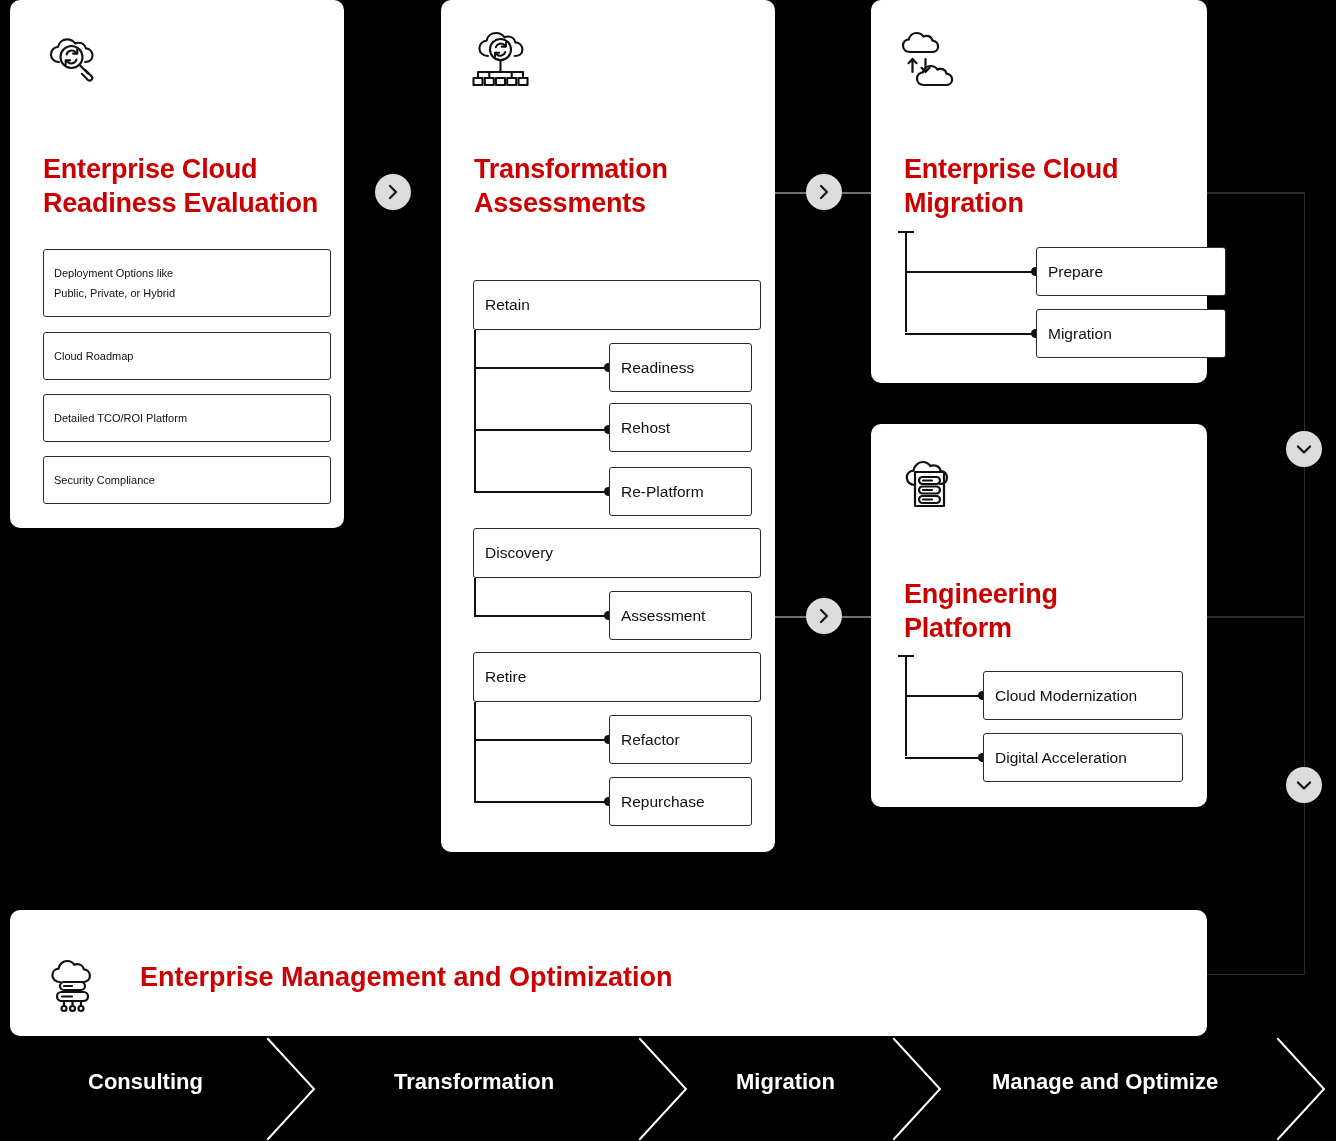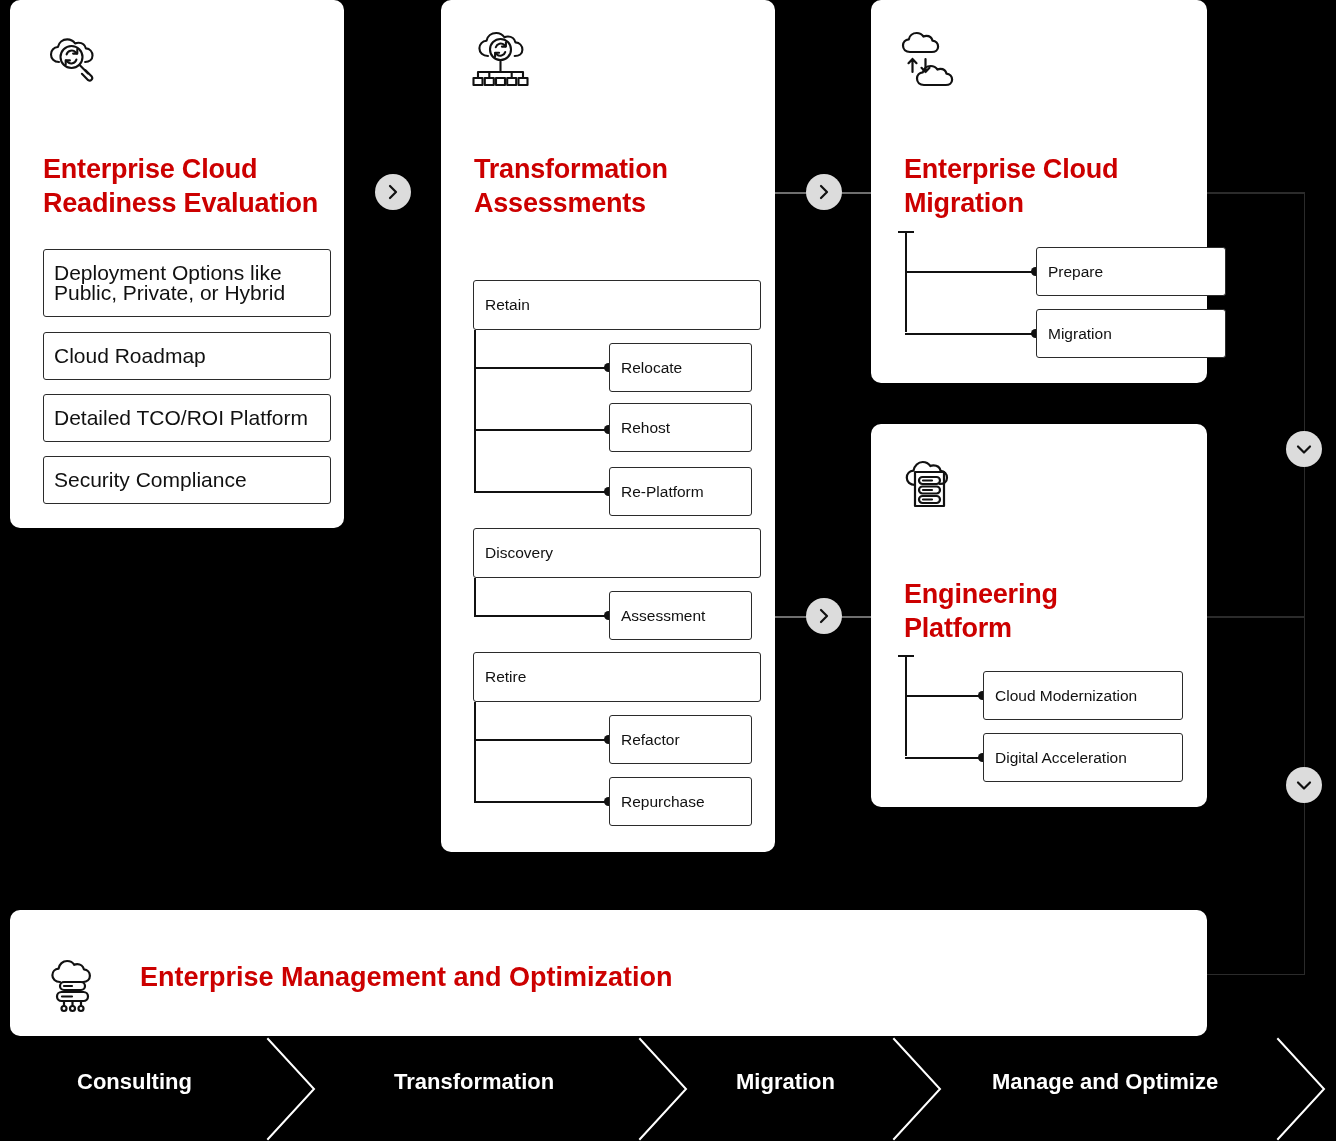--- a/index.html
+++ b/index.html
@@ -23,21 +23,21 @@
   .card-title{
     position:absolute;left:33px;right:18px;
     color:#CC0000;font-weight:bold;font-size:27px;line-height:34px;
     letter-spacing:-0.2px;
   }
 
   
   .itembox{
     position:absolute;left:33px;width:288px;box-sizing:border-box;
     border:1px solid #2b2b2b;border-radius:3px;background:#fff;
-    font-size:21px;line-height:20px;color:#111;
+    font-size:11px;line-height:20px;color:#111;
     display:flex;align-items:center;padding:0 10px;
   }
   .itembox.two-line{align-items:center;}
 
   
   .parentbox{
     position:absolute;left:32px;width:288px;height:50px;box-sizing:border-box;
     border:1px solid #2b2b2b;border-radius:3px;background:#fff;
     display:flex;align-items:center;padding:0 11px;font-size:15.5px;color:#111;
   }
@@ -159,21 +159,21 @@
       <div>Assessments</div>
     </div>
 
     <div class="parentbox" style="top:280px;">
       <span>Retain</span>
     </div>
     <div class="tl-v" style="left:33px;top:330px;height:162px;"></div>
     <div class="tl-h" style="left:33px;top:367px;width:135px;"></div>
     <div class="dot" style="left:163px;top:363px;"></div>
     <div class="childbox" style="left:168px;top:343px;">
-      <span>Relocate</span>
+      <span>Readiness</span>
     </div>
     <div class="tl-h" style="left:33px;top:429px;width:135px;"></div>
     <div class="dot" style="left:163px;top:425px;"></div>
     <div class="childbox" style="left:168px;top:403px;align-items:center;">
       <span>Rehost</span>
     </div>
     <div class="tl-h" style="left:33px;top:491px;width:135px;"></div>
     <div class="dot" style="left:163px;top:487px;"></div>
     <div class="childbox" style="left:168px;top:467px;">
       <span>Re-Platform</span>
@@ -296,21 +296,21 @@
         <path d="M18 45v5M26.5 45v5M35 45v5"></path>
         <circle cx="18" cy="52.5" r="2.5"></circle>
         <circle cx="26.5" cy="52.5" r="2.5"></circle>
         <circle cx="35" cy="52.5" r="2.5"></circle>
       </svg>
     </div>
     <div class="banner-title">Enterprise Management and Optimization</div>
   </div>
 
   <div class="strip">
-    <div class="steplabel" style="left:77px;">Consulting</div>
+    <div class="steplabel" style="left:88px;">Consulting</div>
     <div class="stepchev" style="left:262px;">
       <svg width="60" height="104" viewBox="0 0 60 104" fill="none" stroke="#ffffff" stroke-width="2" stroke-linecap="square">
         <path d="M6 2 L52 52 L6 102"></path>
       </svg>
     </div>
     <div class="steplabel" style="left:394px;">Transformation</div>
     <div class="stepchev" style="left:634px;">
       <svg width="60" height="104" viewBox="0 0 60 104" fill="none" stroke="#ffffff" stroke-width="2" stroke-linecap="square">
         <path d="M6 2 L52 52 L6 102"></path>
       </svg>

